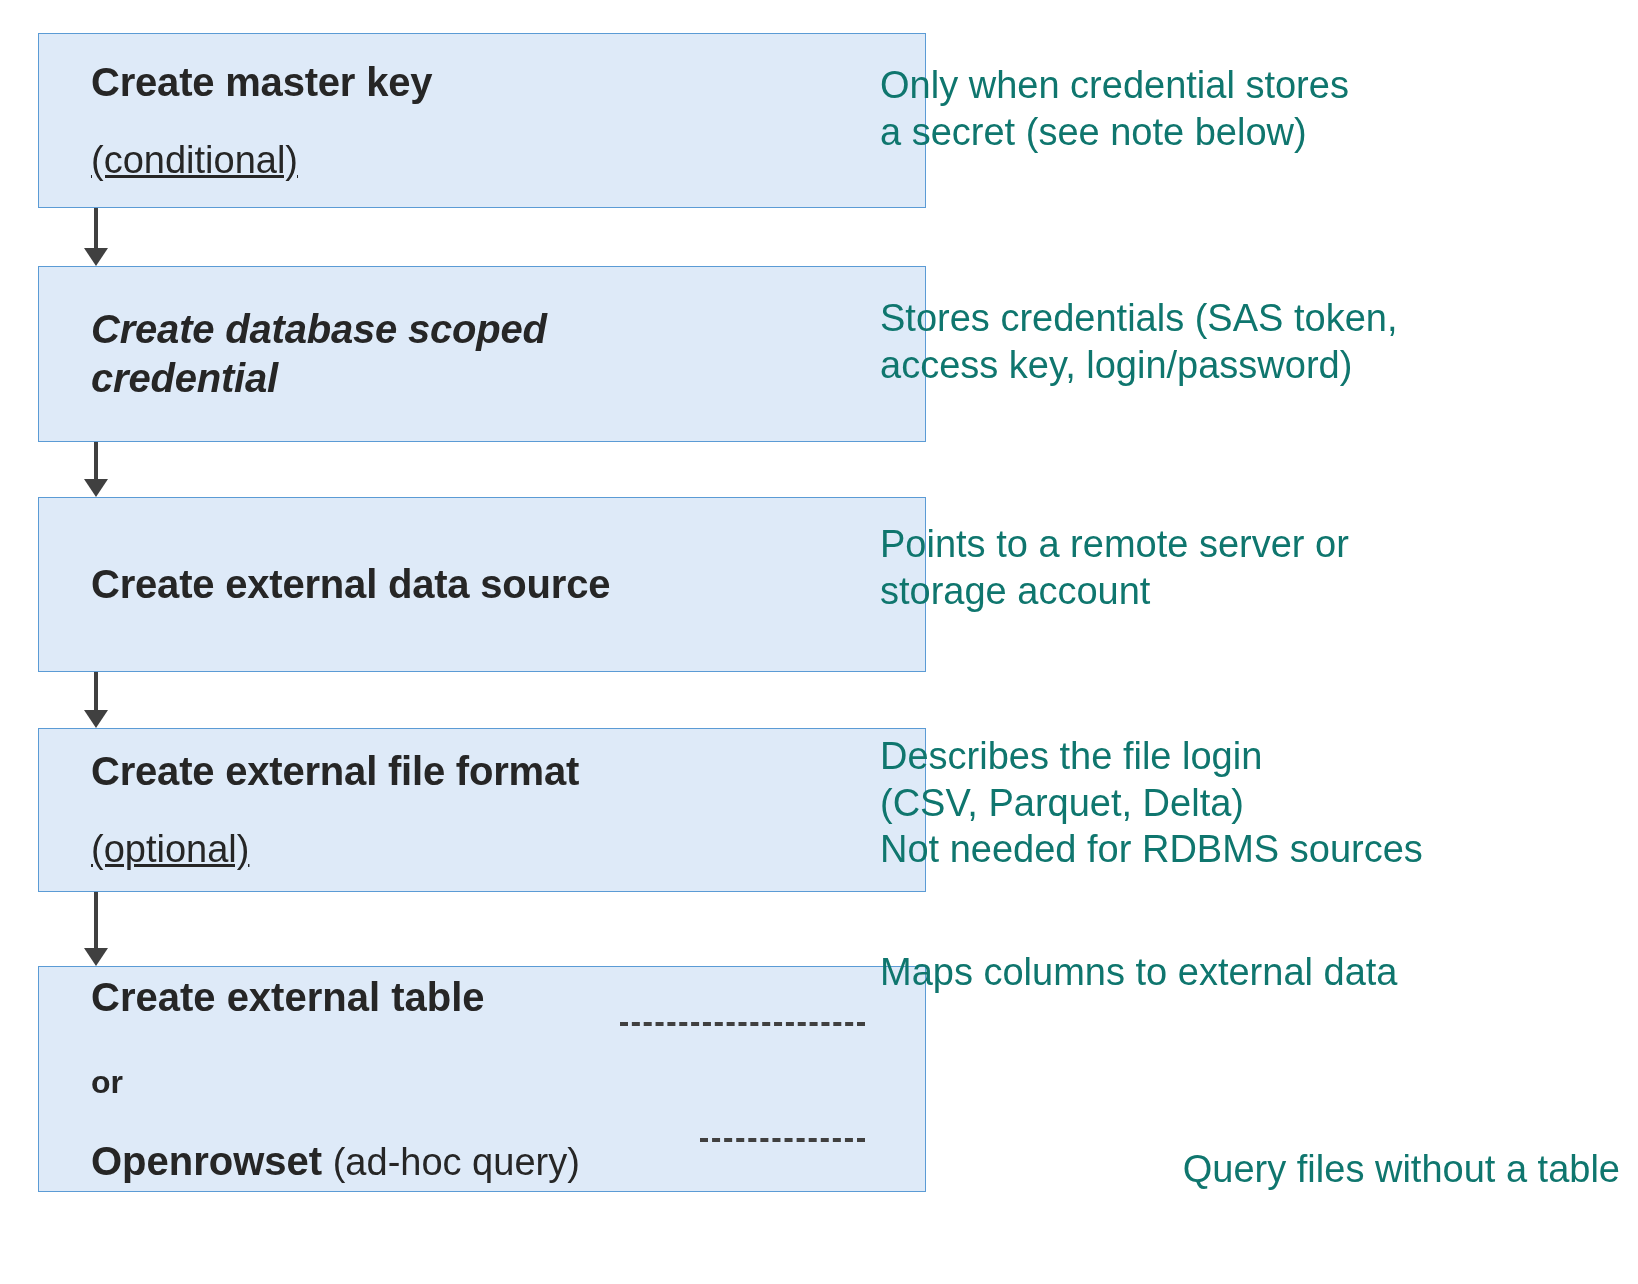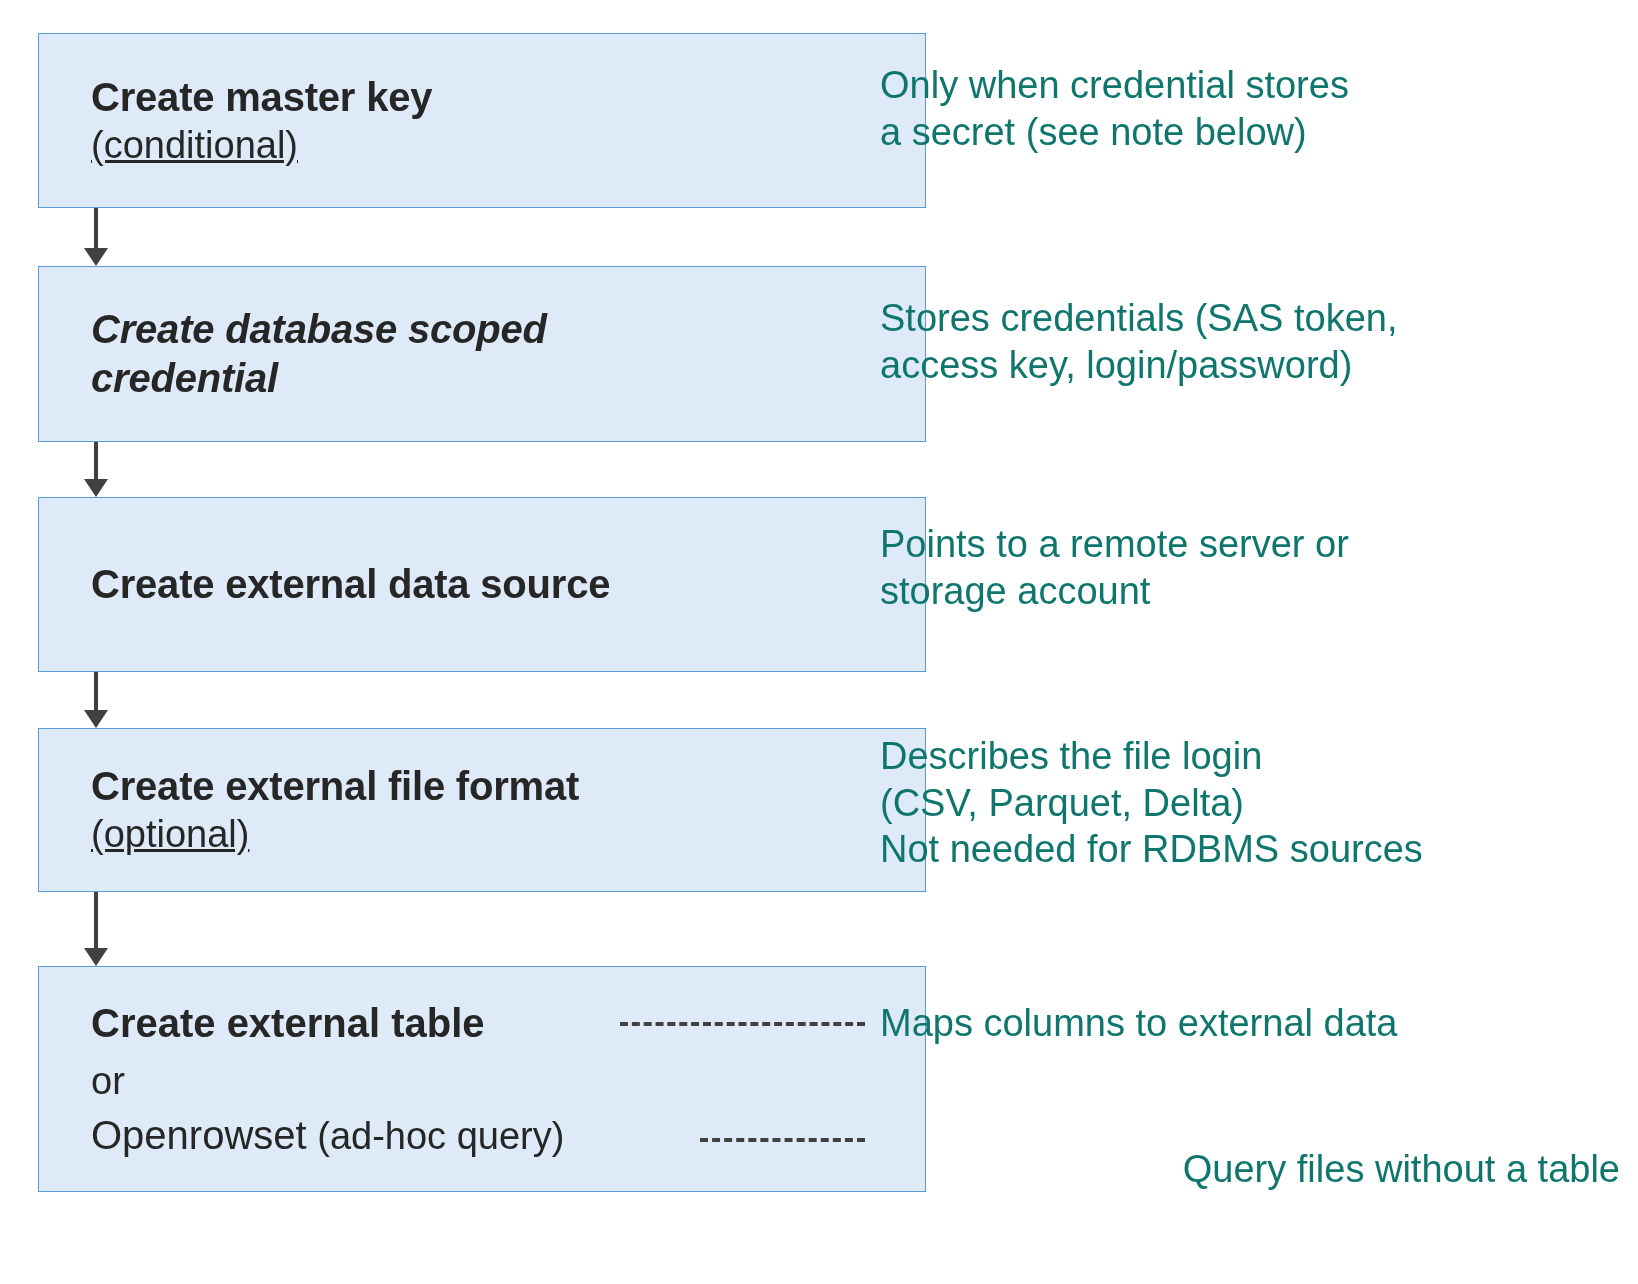--- a/index.html
+++ b/index.html
@@ -30,20 +30,21 @@
     left: 38px;
     width: 888px;
     box-sizing: border-box;
     background: #deeaf8;
     border: 1px solid #5b9bd5;
     display: flex;
     flex-direction: column;
     justify-content: center;
     padding-left: 52px;
     padding-right: 16px;
+    gap: 30px;
   }
   .step-title {
     font-weight: bold;
     font-size: 40px;
     line-height: 1.22;
     letter-spacing: -0.2px;
     color: #262626;
     white-space: pre-line;
   }
   .step-sub {
@@ -106,50 +107,50 @@
     width: 740px;
     font-size: 38px;
     line-height: 1.23;
     color: #0f766e;
     white-space: pre-line;
   }
   #note-1 { top: 62px; }
   #note-2 { top: 295px; }
   #note-3 { top: 521px; }
   #note-4 { top: 733px; }
-  #note-5 { top: 1000px; }
+  #note-5 { top: 949px; }
   #note-6 { top: 1146px; text-align: right; }
 
   
   .dash-line {
     position: absolute;
     height: 0;
     border-top: 4px dashed #404040;
   }
   #dash-1 { left: 620px; top: 1022px; width: 245px; }
   #dash-2 { left: 700px; top: 1138px; width: 165px; }
 
   
   #box-5 .row-table {
     font-weight: bold;
     font-size: 40px;
     line-height: 1.2;
   }
   #box-5 .row-or {
-    font-weight: normal;
-    font-size: 38px;
+    font-weight: bold;
+    font-size: 32px;
     line-height: 1.2;
     margin-top: 12px;
   }
   #box-5 .row-openrowset {
     font-size: 40px;
     line-height: 1.2;
     margin-top: 6px;
   }
-  #box-5 .row-openrowset b { font-weight: normal; }
+  #box-5 .row-openrowset b { font-weight: bold; }
   #box-5 .row-openrowset span { font-weight: normal; font-size: 38px; }
 </style>
 </head>
 <body>
 
 <div id="diagram">
 
   <div class="step-box" id="box-1">
     <div class="step-title">Create master key</div>
     <div class="step-sub">(conditional)</div>

